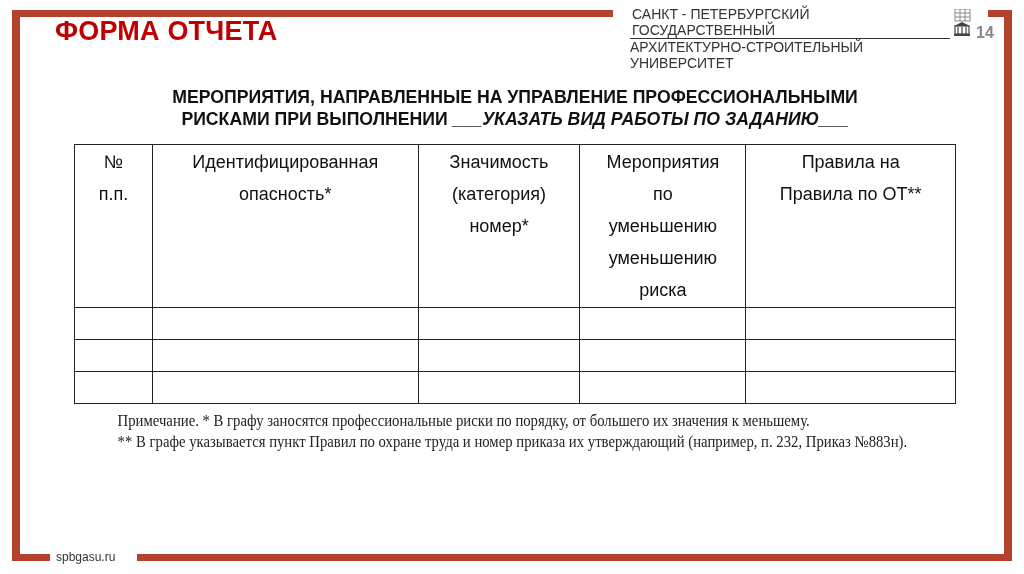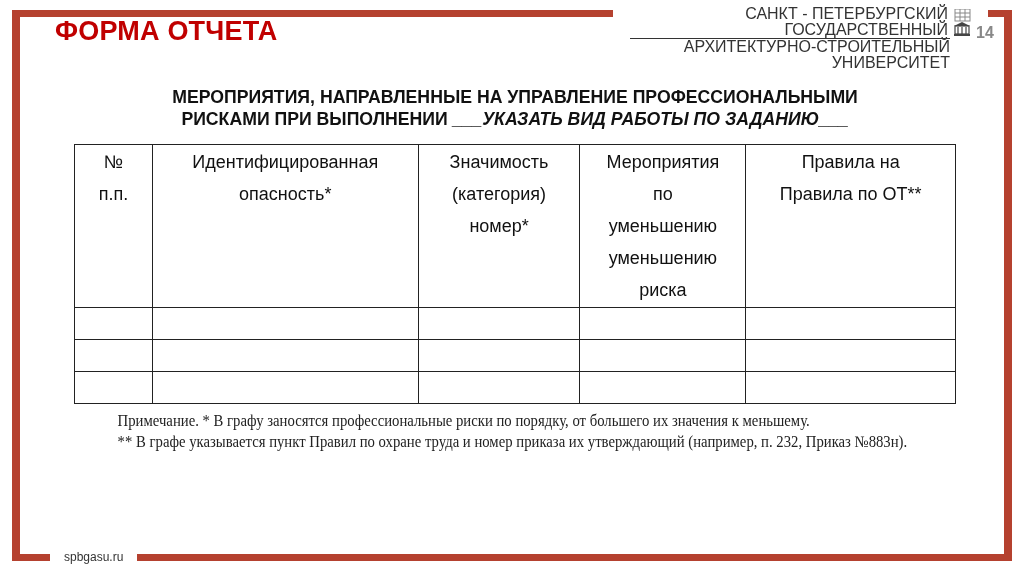--- a/index.html
+++ b/index.html
@@ -6,23 +6,23 @@
   html, body { width: 1024px; height: 574px; background: #ffffff; overflow: hidden; }
   body { position: relative; font-family: "Liberation Sans", sans-serif; }
 
   .frame-left   { position: absolute; left: 12px; top: 10px; width: 8px; height: 551px; background: #b5412f; }
   .frame-top    { position: absolute; left: 12px; top: 10px; width: 601px; height: 7px; background: #b5412f; }
   .frame-right  { position: absolute; left: 1004px; top: 10px; width: 8px; height: 551px; background: #b5412f; }
   .frame-rtop   { position: absolute; left: 988px; top: 10px; width: 24px; height: 7px; background: #b5412f; }
   .frame-bottom-left { position: absolute; left: 12px; top: 554px; width: 38px; height: 7px; background: #b5412f; }
   .frame-bottom { position: absolute; left: 137px; top: 554px; width: 875px; height: 7px; background: #b5412f; }
 
-  .site { position: absolute; left: 56px; top: 550px; font-size: 12px; color: #333; margin-left: 8px; }
+  .site { position: absolute; left: 56px; top: 550px; font-size: 12px; color: #333; }
 
-  .uni { position: absolute; left: 630px; top: 6px; width: 320px; color: #333; font-size: 16px; line-height: 16px; text-align: right; }
+  .uni { position: absolute; left: 630px; top: 6px; width: 320px; color: #333; font-size: 14px; line-height: 16px; text-align: left; }
   .uni .l1 { border-bottom: 1px solid #333; display: inline-block; padding: 0 2px; }
   .uni .l2 { display: block; }
   .logo { position: absolute; left: 953px; top: 9px; width: 18px; height: 28px; }
   .pagenum { position: absolute; left: 976px; top: 24px; font-size: 16px; color: #888; font-weight: bold; }
 
   .title { position: absolute; left: 55px; top: 16px; font-size: 27px; font-weight: bold; color: #c00000; letter-spacing: 0.2px; }
 
   .subtitle { position: absolute; left: 70px; top: 86px; width: 890px; text-align: center; font-size: 19px; font-weight: bold; color: #111; line-height: 22px; transform: scaleX(0.93); transform-origin: center top; }
   .subtitle .it { font-style: italic; }
 

